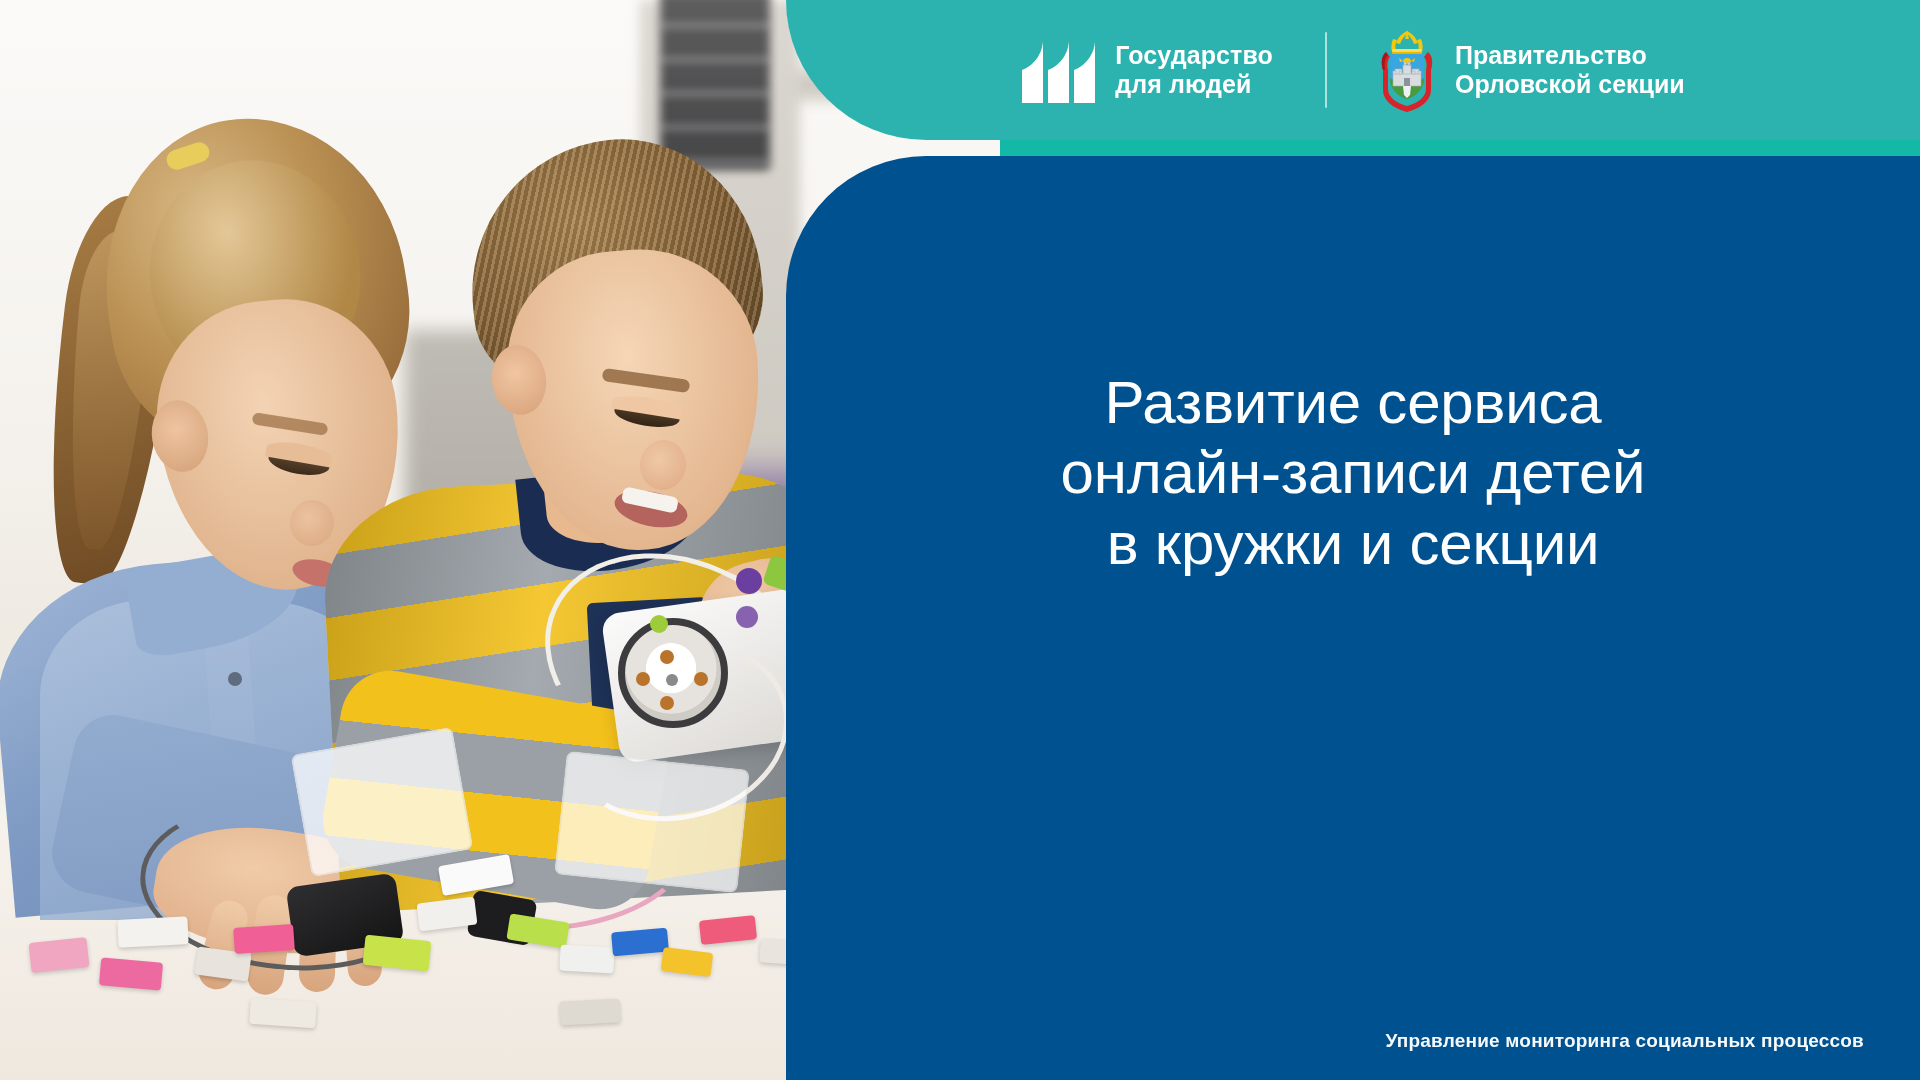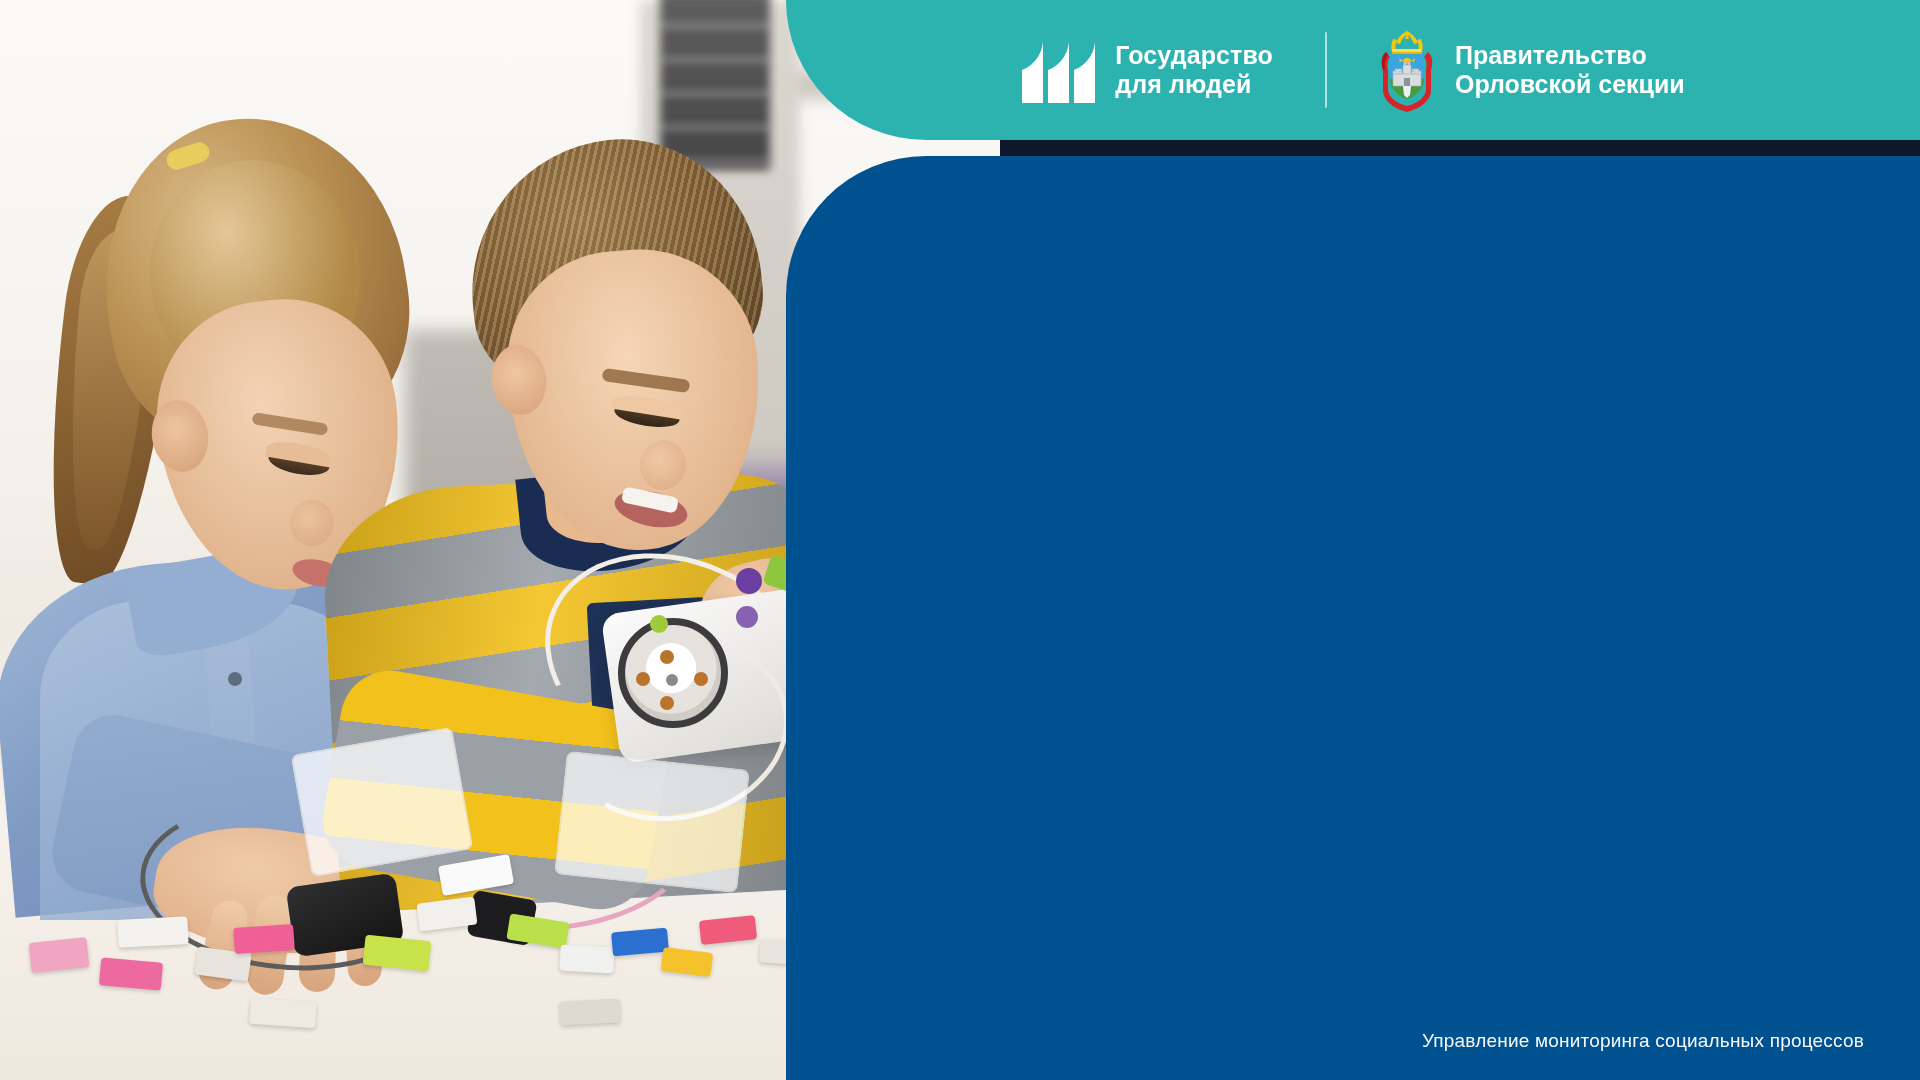--- a/index.html
+++ b/index.html
@@ -1,21 +1,21 @@
 <!DOCTYPE html>
 <html><head>
 <meta charset="utf-8">
 <style>
   html,body{margin:0;padding:0;}
   body{
     width:1920px;height:1080px;overflow:hidden;
     font-family:"Liberation Sans","DejaVu Sans",sans-serif;
     background:#ffffff;
   }
-  .banner{position:relative;width:1920px;height:1080px;overflow:hidden;background:#0f172a;}
+  .banner{position:relative;width:1920px;height:1080px;overflow:hidden;background:#14b8a6;}
 
   
   .photo{position:absolute;left:0;top:0;width:1000px;height:1080px;overflow:hidden;background:#efece6;}
   .ph-wall{position:absolute;inset:0;
     background:
       linear-gradient(180deg,#fbfaf8 0%,#f4f1ec 42%,#efeae2 58%,#f6f3ee 100%);}
   .ph-cabinet{position:absolute;left:640px;top:0;width:160px;height:560px;
     background:linear-gradient(180deg,#d8d4cd,#c8c3bb);filter:blur(6px);opacity:.9;}
   .ph-window{position:absolute;left:660px;top:-10px;width:110px;height:180px;
     background:linear-gradient(180deg,#4a4a4c,#2d2d30);filter:blur(5px);opacity:.85;border-radius:3px;}
@@ -192,21 +192,21 @@
   }
   .pill{
     position:absolute;left:50%;transform:translateX(-50%);top:462px;
     min-width:600px;height:104px;border:3px solid #ffffff;border-radius:52px;
     display:flex;align-items:center;justify-content:center;
     color:#fff;font-size:40px;font-weight:700;letter-spacing:.2px;
     padding:0 58px;box-sizing:border-box;
   }
   .footer{
     position:absolute;right:56px;bottom:28px;color:#ffffff;
-    font-size:19px;font-weight:400;letter-spacing:.2px;opacity:.97;
+    font-size:19px;font-weight:700;letter-spacing:.2px;opacity:.97;
   }
 </style>
 </head>
 <body>
 
 <div class="banner">
 
   <div class="photo">
     <div class="ph-wall"></div>
     <div class="ph-shelf"></div>
@@ -385,18 +385,21 @@
 
           <path d="M24 58 h8 l-1 9 -3 3 -3-3z" fill="#eef1f3"></path>
         </svg>
       </span>
       <div class="gov-text">Правительство
 Орловской секции</div>
     </div>
   </div>
 
   <div class="blue">
+    <h1 class="headline">Развитие сервиса
+онлайн-записи детей
+в кружки и секции</h1>
 
 
     <div class="footer">Управление мониторинга социальных процессов</div>
   </div>
 
 </div>
 
 </body></html>

